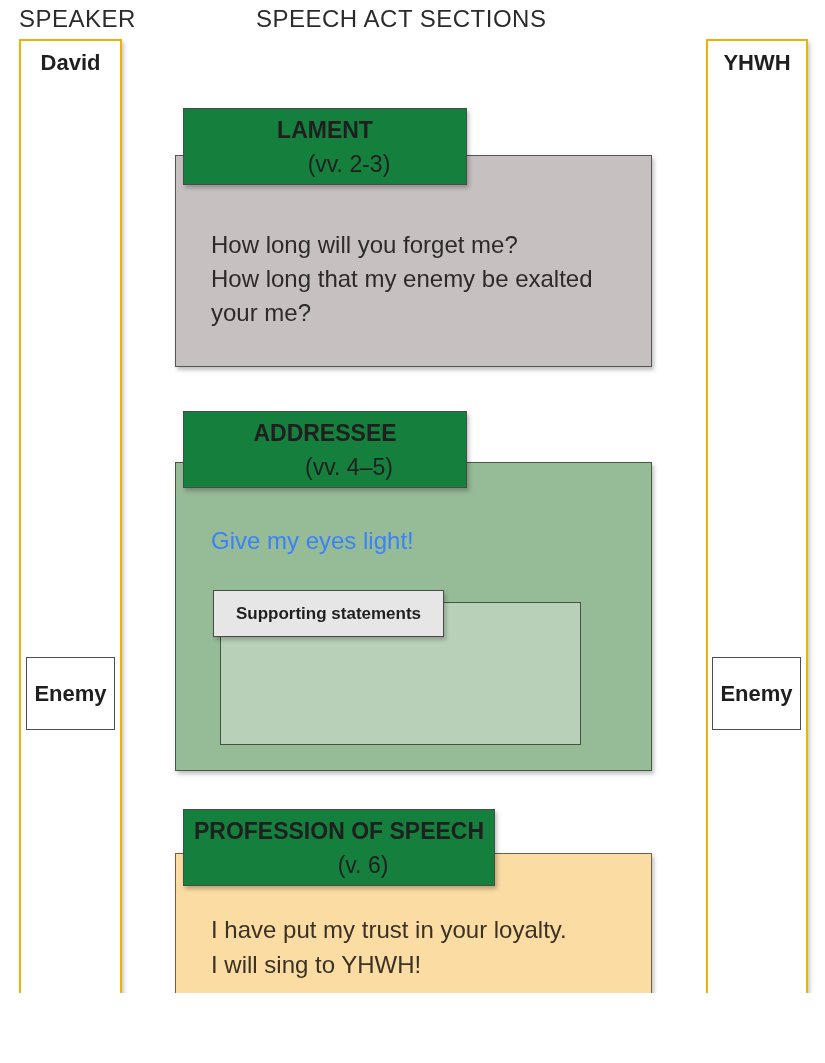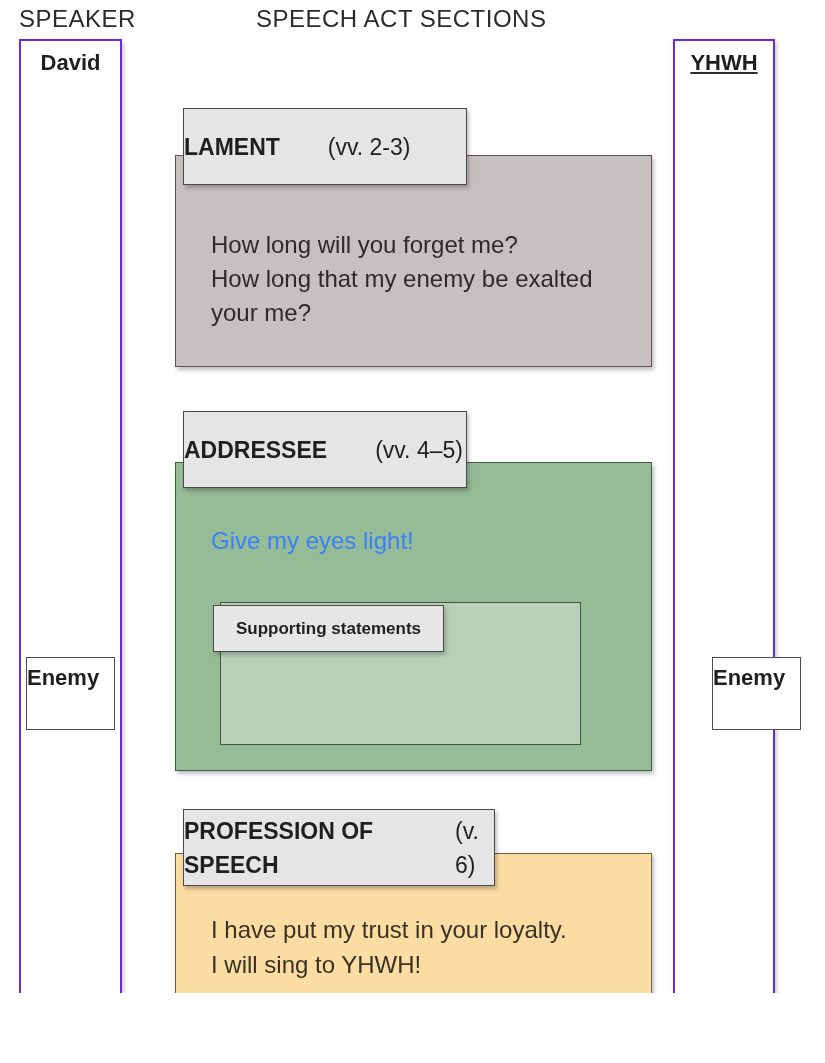--- a/index.html
+++ b/index.html
@@ -22,43 +22,43 @@
     font-size: 24px;
     letter-spacing: 0.5px;
     color: #2b2b2b;
     white-space: nowrap;
   }
   .column {
     position: absolute;
     top: 39px;
     height: 1000px;
     background: #ffffff;
-    border: 2px solid #6d28d9;
+    border: 2px solid #eab308;
     box-sizing: border-box;
     box-shadow: 2px 3px 4px rgba(0,0,0,0.22);
     text-align: center;
   }
   .column .actor-name {
     margin-top: 9px;
     font-size: 22px;
     font-weight: bold;
     color: #1f1f1f;
   }
   .enemy-box {
     position: absolute;
     width: 89px;
     height: 73px;
     background: #ffffff;
     border: 1.5px solid #4d4d4d;
     box-sizing: border-box;
-    text-align: left;
+    text-align: center;
     font-size: 22px;
     font-weight: bold;
     color: #1f1f1f;
-    padding-top: 7px;
+    padding-top: 23px;
     z-index: 2;
   }
   .section-block {
     position: absolute;
     left: 175px;
     width: 477px;
     box-sizing: border-box;
     box-shadow: 2px 3px 4px rgba(0,0,0,0.25);
     z-index: 1;
   }
@@ -73,28 +73,29 @@
     border: 1.5px solid #44593f;
   }
   .block-profession {
     top: 853px; height: 185px;
     background: #fbdca2;
     border: 1.5px solid #6b6049;
   }
   .section-label {
     position: absolute;
     left: 183px;
-    background: #e5e5e5;
+    background: #15803d;
     border: 1.6px solid #4a4a4a;
     box-sizing: border-box;
     box-shadow: 2px 3px 4px rgba(0,0,0,0.25);
     z-index: 3;
     display: flex;
-    flex-direction: row;
+    flex-direction: column;
     align-items: center;
+    justify-content: center;
     line-height: 34px;
   }
   .section-label .title {
     font-size: 23px;
     font-weight: bold;
     color: #1f1f1f;
   }
   .section-label .verses {
     font-size: 23px;
     color: #1f1f1f;
@@ -109,21 +110,21 @@
     font-size: 24px;
     line-height: 34px;
     z-index: 2;
   }
   .lament-text     { top: 228px; color: #2d2a2b; }
   .petition-text   { top: 524px; color: #3b82f6; }
   .profession-text { top: 912px; line-height: 35px; color: #3a3226; }
   .supporting-label {
     position: absolute;
     left: 213px;
-    top: 605px;
+    top: 590px;
     width: 231px;
     height: 47px;
     background: #e7e6e6;
     border: 1.5px solid #4a4a4a;
     box-sizing: border-box;
     box-shadow: 2px 3px 4px rgba(0,0,0,0.22);
     z-index: 4;
     display: flex;
     align-items: center;
     justify-content: center;
@@ -160,21 +161,21 @@
   <div class="col-header" style="left:19px; width:103px; text-align:center;">SPEAKER</div>
   <div class="col-header" style="left:256px;">SPEECH ACT SECTIONS</div>
 
   <div class="column" style="left:19px; width:103px;">
     <div class="actor-name">David</div>
   </div>
   <div class="enemy-box" style="left:26px; top:657px;">
     <span>Enemy</span>
   </div>
 
-  <div class="column" style="left:673px; width:102px;text-decoration:underline;">
+  <div class="column" style="left:706px; width:102px;">
     <div class="actor-name">YHWH</div>
   </div>
   <div class="enemy-box" style="left:712px; top:657px;">
     <span>Enemy</span>
   </div>
 
   <div class="section-block block-lament"></div>
   <div class="section-label label-lament">
     <div class="title">LAMENT</div>
     <div class="verses">(vv. 2-3)</div>

